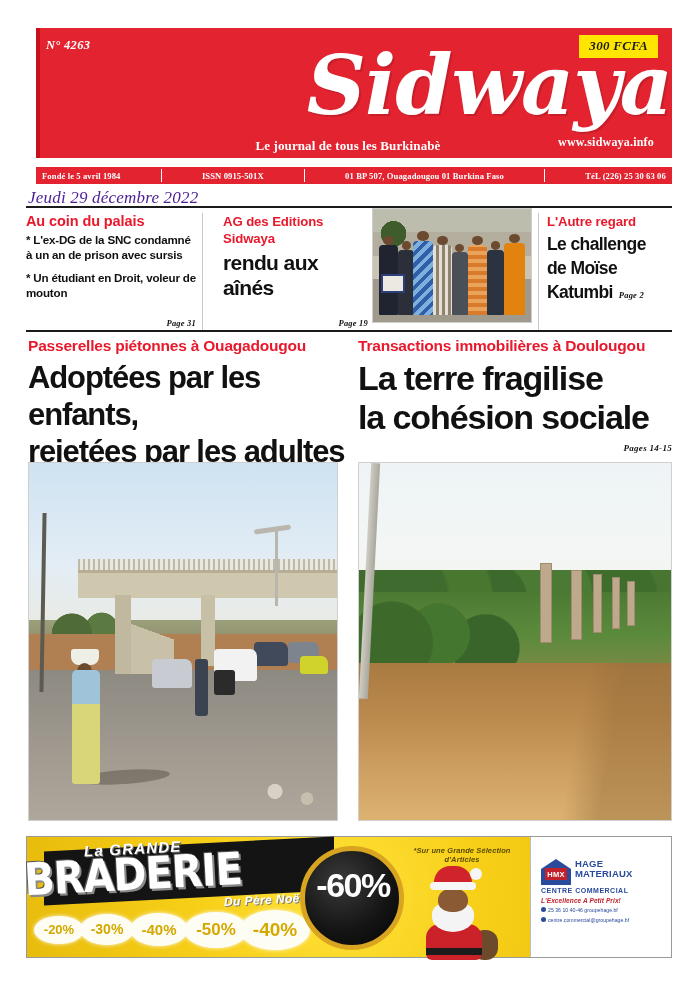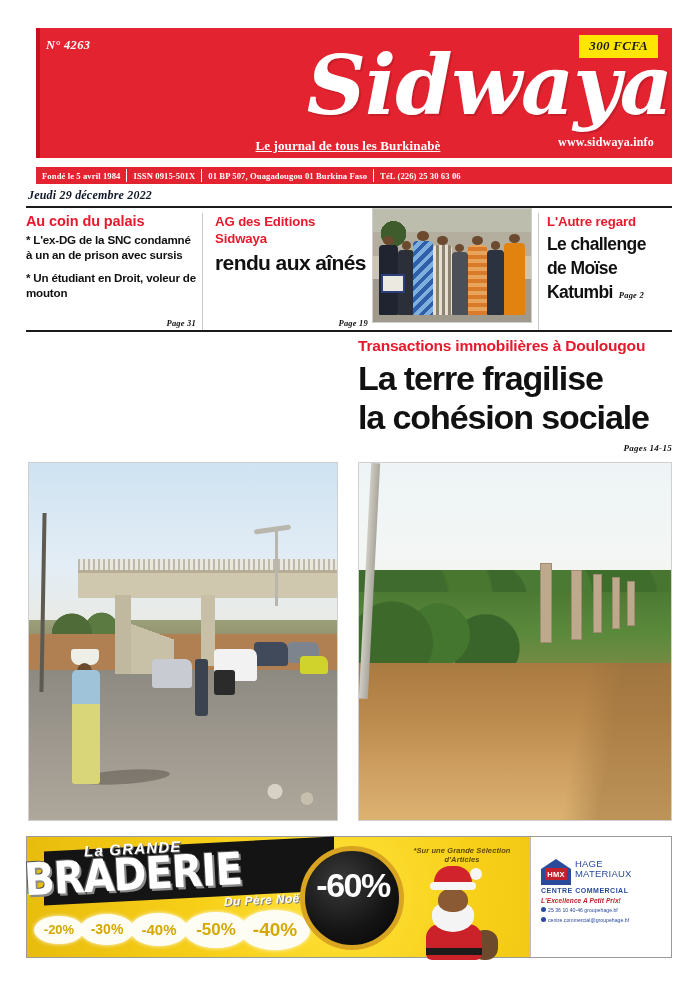--- a/index.html
+++ b/index.html
@@ -112,21 +112,20 @@
     position: absolute;
     left: 0;
     right: 0;
     top: 110px;
     text-align: center;
     color: #ffffff;
     font-family: "Liberation Serif", serif;
     font-weight: bold;
     font-size: 13px;
     letter-spacing: .1px;
-    text-decoration: underline;
   }
   .website {
     position: absolute;
     right: 18px;
     bottom: 8px;
     color: #ffffff;
     font-family: "Liberation Serif", serif;
     font-weight: bold;
     font-size: 12px;
     letter-spacing: .2px;
@@ -135,21 +134,21 @@
   
   .infobar {
     position: absolute;
     left: 36px;
     top: 165px;
     width: 636px;
     height: 17px;
     background: #e32330;
     display: flex;
     align-items: center;
-    justify-content: flex-start;
+    justify-content: space-between;
     border-top: 2px solid #ffffff;
   }
   .infobar .cell {
     color: #ffffff;
     font-family: "Liberation Serif", serif;
     font-weight: bold;
     font-size: 8.6px;
     padding: 0 6px;
     white-space: nowrap;
     letter-spacing: .1px;
@@ -160,25 +159,25 @@
     height: 13px;
     background: #ffffff;
     flex: 0 0 auto;
   }
 
   
   .dateline {
     position: absolute;
     left: 28px;
     top: 188px;
-    color: #0f172a;
+    color: #4c1d95;
     font-family: "Liberation Serif", serif;
-    font-weight: bold;
-    font-style: italic;
-    font-size: 12px;
+    font-weight: normal;
+    font-style: italic;
+    font-size: 17px;
     letter-spacing: .2px;
   }
   .rule-top {
     position: absolute;
     left: 26px;
     top: 206px;
     width: 646px;
     height: 1.5px;
     background: #1a1a1a;
   }
@@ -191,21 +190,21 @@
     width: 646px;
     height: 118px;
   }
   .teaser-col {
     position: absolute;
     top: 4px;
     height: 118px;
     box-sizing: border-box;
   }
   .col-1 { left: 0px;   width: 172px; }
-  .col-2 { left: 176px; width: 168px; border-left: 1px solid #c9c9c9; padding-left: 12px; }
+  .col-2 { left: 176px; width: 168px; border-left: 1px solid #c9c9c9; padding-left: 20px; }
   .col-4 { left: 512px; width: 134px; border-left: 1px solid #c9c9c9; padding-left: 8px; }
 
   .kicker {
     color: #e8192c;
     font-weight: bold;
     font-size: 14.5px;
     line-height: 17px;
     margin: 0 0 3px 0;
     letter-spacing: -.1px;
   }
@@ -489,21 +488,21 @@
     clip-path: polygon(50% 0%, 100% 38%, 100% 100%, 0% 100%, 0% 38%);
   }
   .hage-house-inner {
     position: absolute; left: 4px; top: 9px; width: 22px; height: 12px;
     background: #c2202a;
     display: flex; align-items: center; justify-content: center;
     color: #ffffff; font-weight: bold; font-size: 7.5px; letter-spacing: .2px;
   }
   .hage-name {
     color: #2a4a9c;
-    font-weight: normal;
+    font-weight: bold;
     font-size: 9.5px;
     line-height: 10px;
     letter-spacing: .2px;
   }
   .hage-centre {
     color: #2a4a9c;
     font-weight: bold;
     font-size: 7px;
     letter-spacing: .5px;
     margin-top: 2px;
@@ -695,20 +694,26 @@
         </div>
       <div class="figure g8">
           <span class="f-head"></span>
         </div>
       <div class="gp-plaque"></div>
     </div>
   </div>
 
   <div class="rule-mid"></div>
 
+  <div class="main-left">
+    <p class="main-kicker">Passerelles piétonnes à Ouagadougou</p>
+    <p class="main-head">Adoptées par les enfants,</p>
+    <p class="main-head">rejetées par les adultes</p>
+    <div class="main-pageref left-align">Pages 10-11</div>
+  </div>
 
   <div class="main-right">
     <p class="main-kicker">Transactions immobilières à Doulougou</p>
     <p class="main-head big">La terre fragilise</p>
     <p class="main-head big">la cohésion sociale</p>
     <div class="main-pageref">Pages 14-15</div>
   </div>
 
   <div class="photo-street photo-frame">
     <div class="scene">

